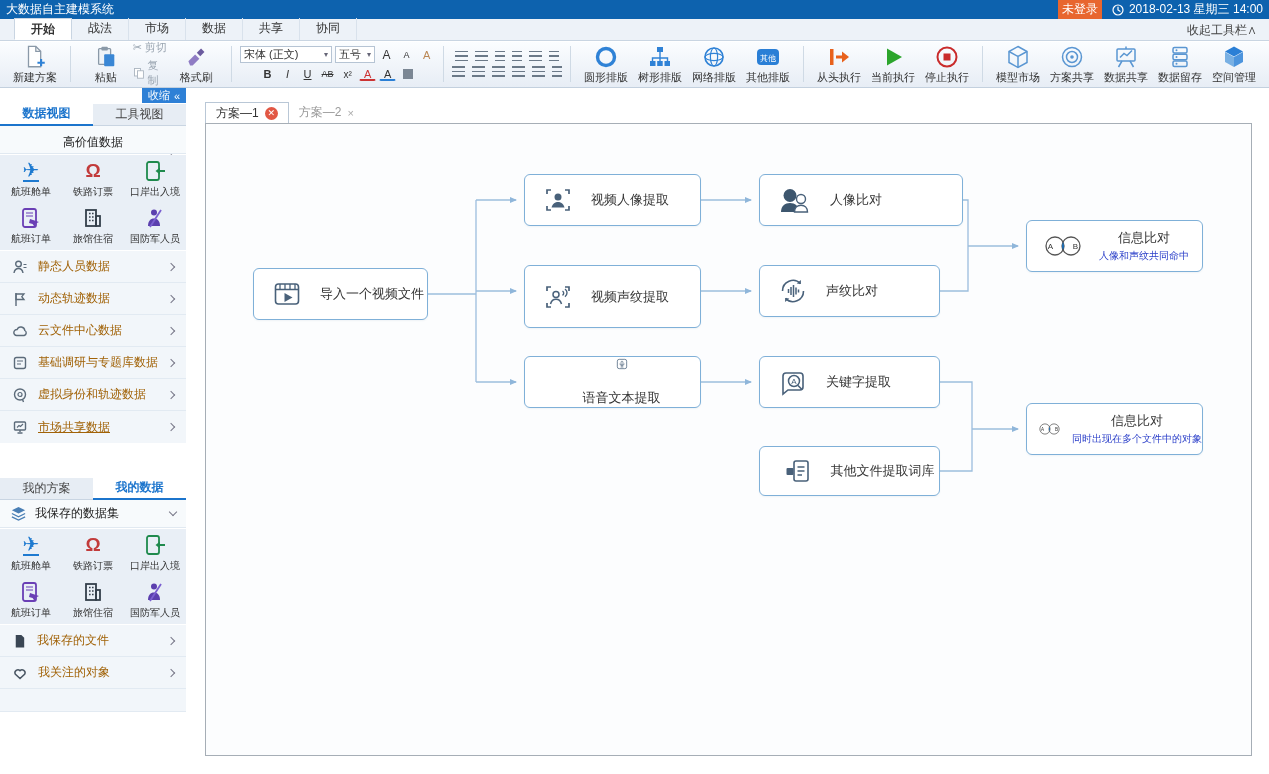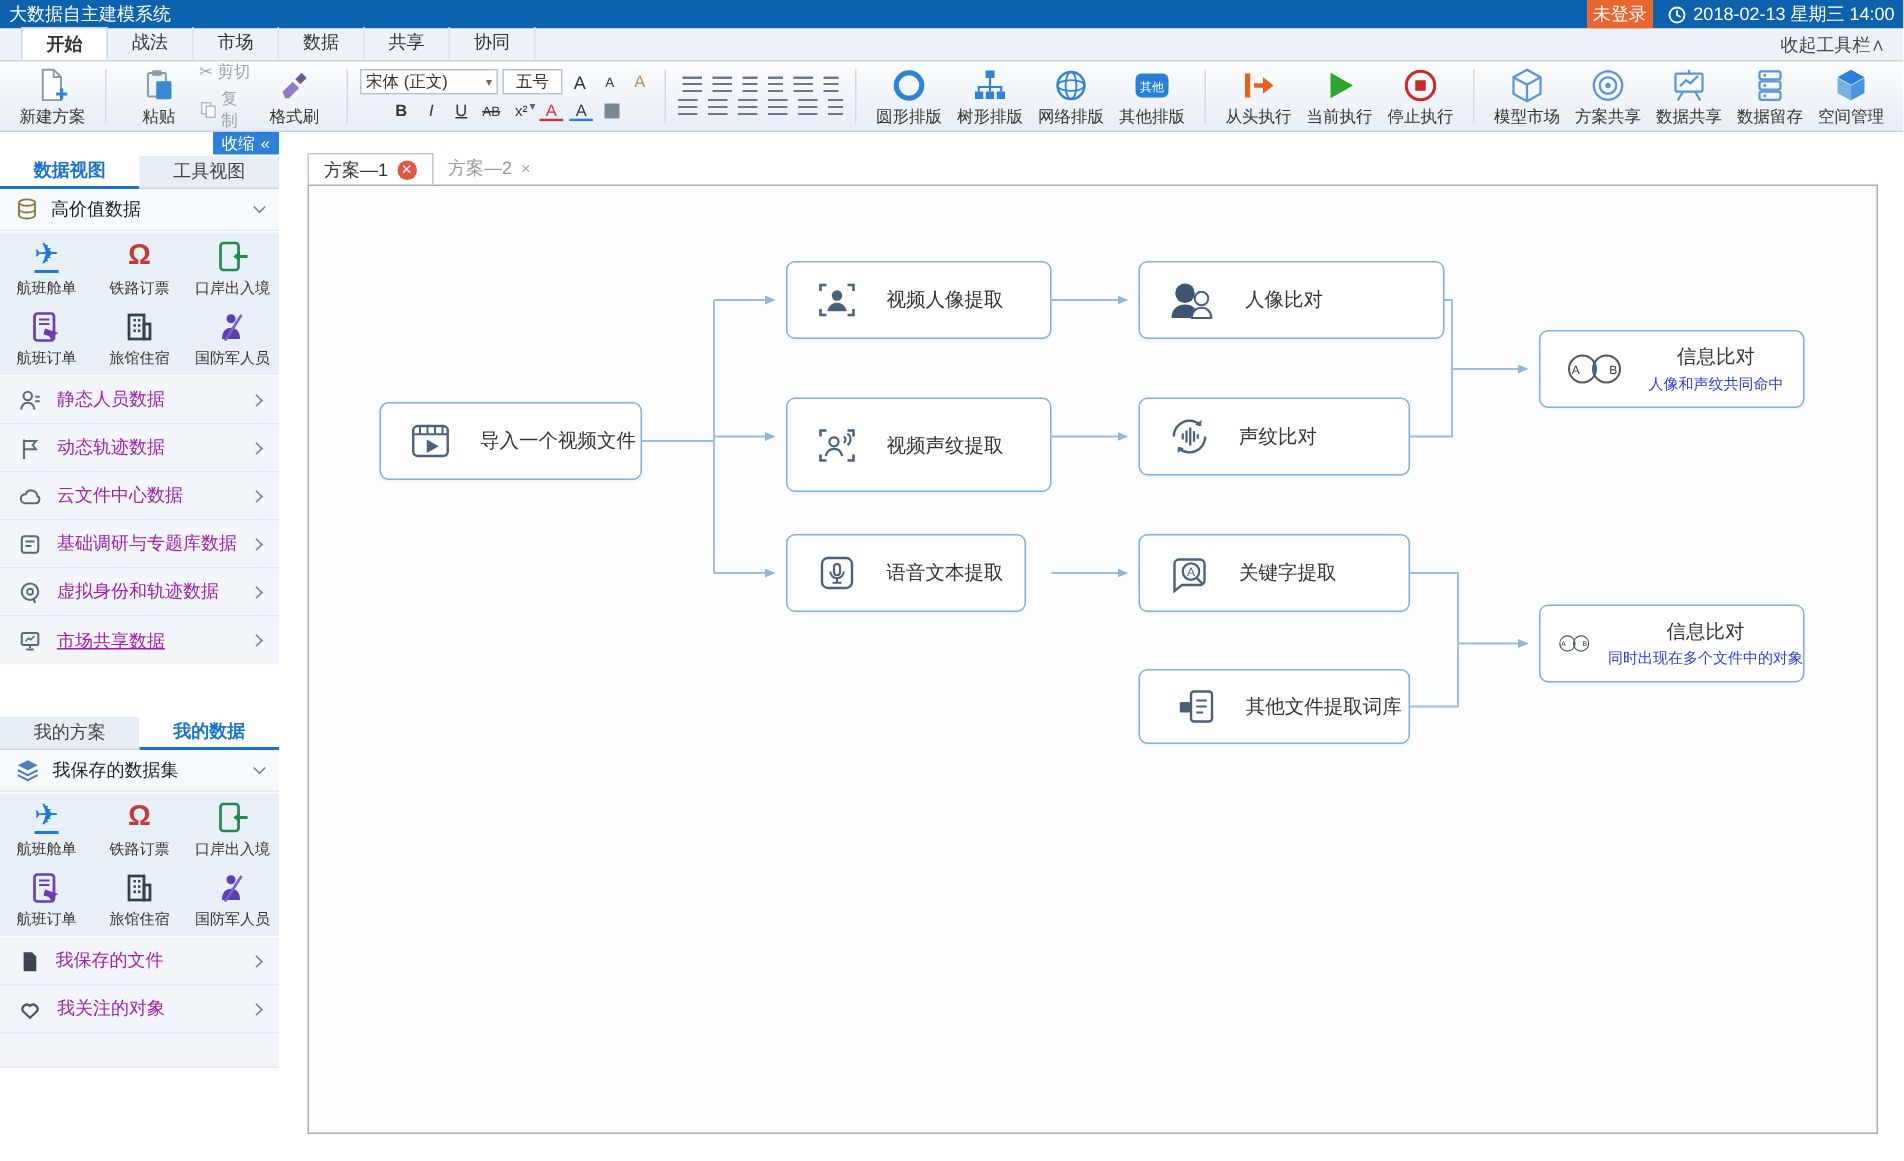--- a/index.html
+++ b/index.html
@@ -72,21 +72,21 @@
   .icongrid { position:absolute; left:0; width:186px; height:95px; background:#e9eff6;
     display:grid; grid-template-columns:1fr 1fr 1fr; grid-template-rows:1fr 1fr; }
   .gcell { display:flex; flex-direction:column; align-items:center; justify-content:center;
     cursor:default; }
   .gcell .gi { height:24px; display:flex; align-items:center; justify-content:center; }
   .gcell .gl { font-size:10px; color:#333; margin-top:2px; }
   .glyph-plane { font-size:20px; color:#1e7ad0; line-height:20px; border-bottom:2px solid #1e7ad0; }
   .glyph-rail { font-size:19px; font-weight:bold; color:#c23b3b; line-height:20px; }
   .sitem { position:absolute; left:0; width:186px; height:32px; background:#f2f6fa;
     border-bottom:1px solid #e2eaf2; display:flex; align-items:center; padding:0 12px; gap:10px;
-    color:#a21caf; cursor:default; }
+    color:#a16207; cursor:default; }
   .panel-bg { position:absolute; left:0; width:186px; background:#f2f6fa;
     border-bottom:1px solid #e2eaf2; }
 
   
   .doc-tabs { position:absolute; left:205px; top:102px; height:21px; display:flex; align-items:flex-end; }
   .dtab { height:21px; display:flex; align-items:center; gap:6px; padding:0 10px;
     font-size:12px; cursor:default; }
   .dtab.active { background:#fff; border:1px solid #b9c7d6; border-bottom:none; color:#333; }
   .dtab.inactive { color:#999; }
   .closedot { width:13px; height:13px; border-radius:50%; background:#e25744; color:#fff;
@@ -184,21 +184,21 @@
       </div>
     </div>
     <div class="rsep"></div>
 
     <div class="rgroup fontgrp">
       <div class="frow">
         <div class="selbox" style="width:92px;">
           <span style="flex:1;">宋体 (正文)</span>
           <span class="caret">▾</span>
         </div>
-        <div class="selbox" style="width:40px;flex-direction:column;">
+        <div class="selbox" style="width:40px;">
           <span style="flex:1;">五号</span>
           <span class="caret">▾</span>
         </div>
         <span class="mini" style="font-size:12px;">A</span>
         <span class="mini" style="font-size:9px;">A</span>
         <span class="mini" style="color:#b85;">A</span>
       </div>
       <div class="frow">
         <span class="mini b">B</span>
         <span class="mini i">I</span>
@@ -369,21 +369,21 @@
   <div class="sidebar">
     <div class="collapse-btn">
       <span>收缩</span>
       <span>«</span>
     </div>
 
     <div class="panel-tabs" style="top:16px;">
       <div class="ptab active">数据视图</div>
       <div class="ptab">工具视图</div>
     </div>
-    <div class="section-hdr" style="top:38px;">
+    <div class="section-hdr" style="top:38px;flex-direction:column;">
       <svg width="16" height="17" viewBox="0 0 18 18">
         <ellipse cx="9" cy="4" rx="6" ry="2.4" fill="none" stroke="#8a7a3a" stroke-width="1.4"></ellipse>
         <path d="M3 4v9.5c0 1.3 2.7 2.4 6 2.4s6-1.1 6-2.4V4" fill="none" stroke="#8a7a3a" stroke-width="1.4"></path>
         <path d="M3 9c0 1.3 2.7 2.4 6 2.4s6-1.1 6-2.4" fill="none" stroke="#8a7a3a" stroke-width="1.4"></path>
       </svg>
       <span>高价值数据</span>
       <span class="chev down"></span>
     </div>
 
     <div class="icongrid" style="top:67px;">
@@ -656,21 +656,21 @@
       <svg width="30" height="30" viewBox="0 0 30 30">
         <path d="M25.5 15a10.5 10.5 0 0 1-18 7.4" fill="none" stroke="#49617a" stroke-width="1.6"></path>
         <path d="M7 26l.3-4 4 .6z" fill="#49617a"></path>
         <path d="M4.5 15a10.5 10.5 0 0 1 18-7.4" fill="none" stroke="#49617a" stroke-width="1.6"></path>
         <path d="M23 4l-.3 4-4-.6z" fill="#49617a"></path>
         <path d="M10.5 13v4M13 11v8M15.5 9v12M18 11.5v7M20.5 13.5v3" stroke="#49617a" stroke-width="1.5"></path>
       </svg>
       <span class="ntxt">声纹比对</span>
     </div>
 
-    <div class="node" style="left:318px; top:232px; width:160px; height:52px;">
+    <div class="node" style="left:318px; top:232px; width:177px; height:52px;flex-direction:column;">
       <svg width="30" height="30" viewBox="0 0 30 30">
         <rect x="5" y="5" width="20" height="20" rx="4" fill="none" stroke="#49617a" stroke-width="1.6"></rect>
         <rect x="13" y="9" width="4" height="7.5" rx="2" fill="none" stroke="#49617a" stroke-width="1.4"></rect>
         <path d="M10.5 14a4.5 4.5 0 0 0 9 0" fill="none" stroke="#49617a" stroke-width="1.4"></path>
         <path d="M15 18.5v2.5M12 21.5h6" stroke="#49617a" stroke-width="1.4"></path>
       </svg>
       <span class="ntxt">语音文本提取</span>
     </div>
 
     <div class="node" style="left:553px; top:232px; width:181px; height:52px;">

